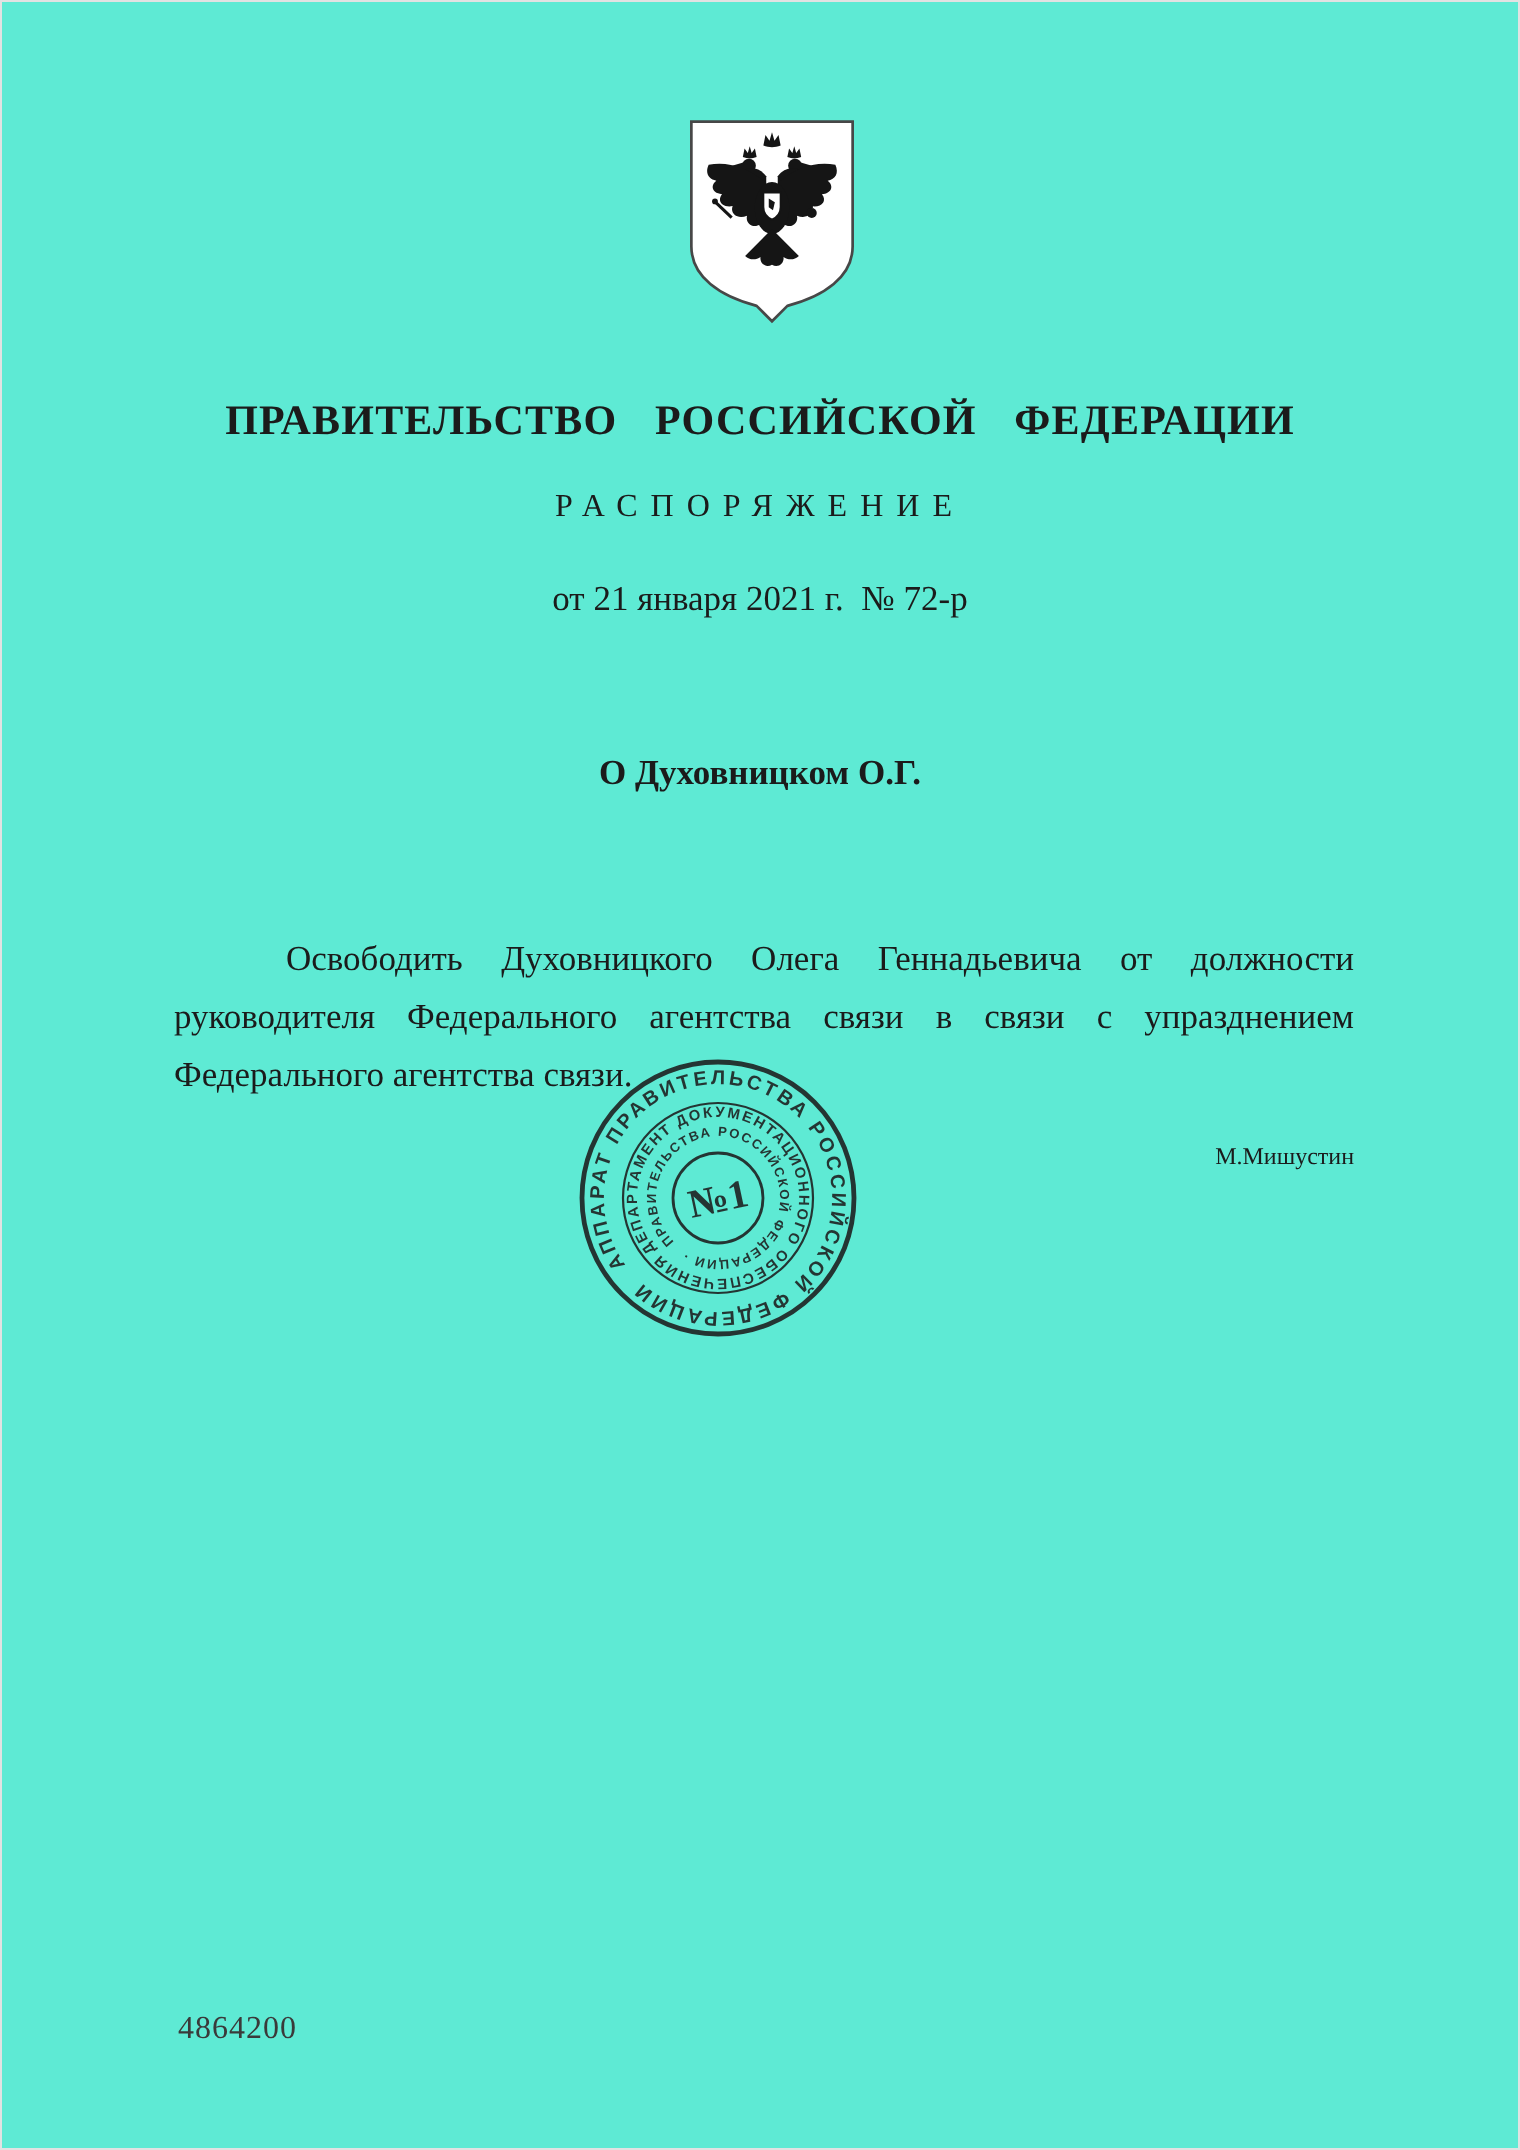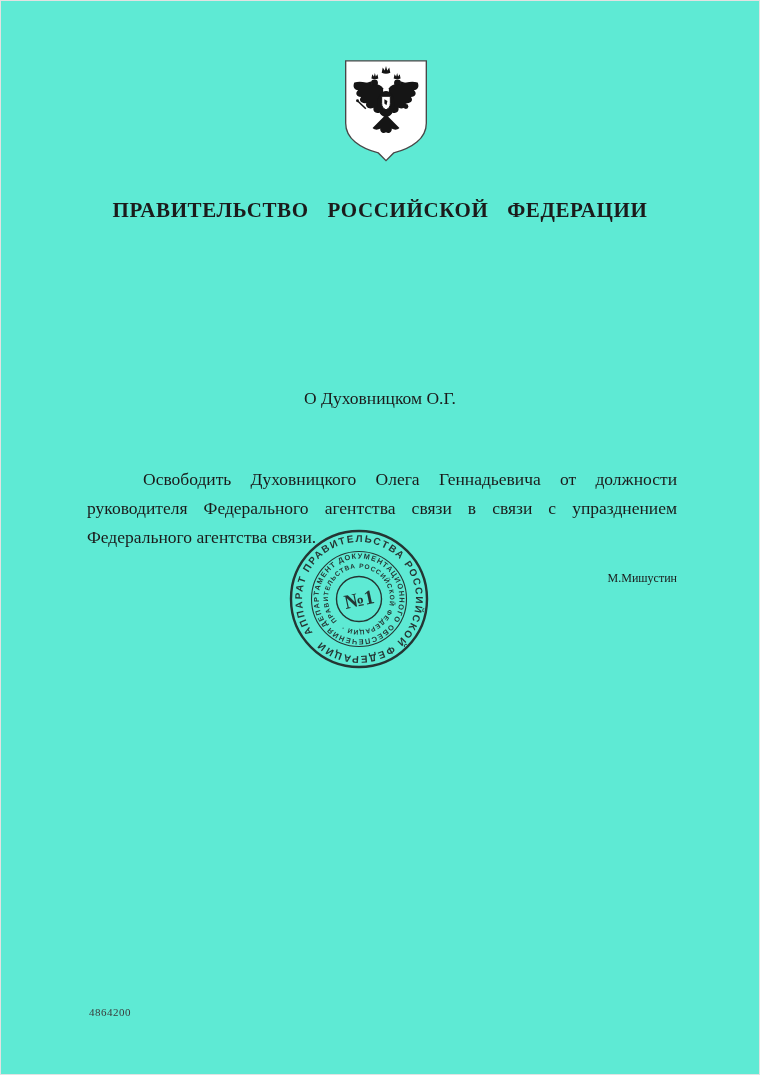--- a/index.html
+++ b/index.html
@@ -8,32 +8,32 @@
     background:#5eead4; border:1px solid #e2e2e2;
     font-family:"Liberation Serif", serif; color:#1b1b1b;
     overflow:hidden;
   }
   .centered { position:absolute; left:0; width:100%; text-align:center; }
   .emblem { position:absolute; left:337px; top:55px; width:96px; }
   .org-name { top:197px; font-size:21px; font-weight:bold; letter-spacing:.6px; word-spacing:13px; }
   .doc-type { top:244px; font-size:16px; letter-spacing:6.5px; }
   .date-line { top:288px; font-size:17.5px; white-space:pre; }
   .city { top:320px; font-size:11.5px; letter-spacing:2.2px; }
-  .subject { top:375px; font-size:17.5px; font-weight:normal;margin-top:12px; }
+  .subject { top:375px; font-size:17.5px; font-weight:bold; }
   .body-text {
     position:absolute; left:86px; top:446px; width:590px;
     font-size:17.5px; line-height:29px; text-align:justify; text-indent:56px;
   }
   .sig-title {
     position:absolute; left:88px; top:563px; width:250px;
     font-size:17.5px; line-height:26px; text-align:center;
   }
   .sig-name { position:absolute; right:82px; top:570px; font-size:12px; }
   .stamp { position:absolute; left:283px; top:523px; width:150px; height:150px; opacity:.88; }
-  .footer-number { position:absolute; left:88px; top:1005px; font-size:11px; color:#3a3a3a; letter-spacing:.5px; }
+  .footer-number { position:absolute; left:88px; top:1005px; font-size:16px; color:#3a3a3a; letter-spacing:.5px; }
 </style>
 </head>
 <body>
 
 <div class="page">
 
   <svg class="emblem" viewBox="0 0 100 114" aria-hidden="true">
     <path d="M8,5 H92 V70 C92,86 77,96 58,101 L50,109 L42,101 C23,96 8,86 8,70 Z" fill="#ffffff" stroke="#474747" stroke-width="1.4"></path>
     <g fill="#151515">
       <path d="M45.5,17.5 l1.1,-5.5 2.1,3 1.3,-4.5 1.3,4.5 2.1,-3 1.1,5.5 c-3,1.2 -6,1.2 -9,0 z"></path>
@@ -52,20 +52,22 @@
       <path d="M29,55 L20.8,47.2" stroke="#151515" stroke-width="1.6"></path>
       <circle cx="20.3" cy="46.6" r="1.5"></circle>
       <circle cx="70.7" cy="52.6" r="2.6"></circle>
       <rect x="70.2" y="47.6" width="1.1" height="2.4"></rect>
     </g>
     <path d="M45.5,42 h9 v7.5 q0,4.5 -4.5,6.6 q-4.5,-2.1 -4.5,-6.6 z" fill="#ffffff" stroke="#151515" stroke-width="1"></path>
     <path d="M48.3,45 l3.2,2 -1,4.2 -2.2,-1.6 z" fill="#151515"></path>
   </svg>
 
   <div class="centered org-name">ПРАВИТЕЛЬСТВО РОССИЙСКОЙ ФЕДЕРАЦИИ</div>
+  <div class="centered doc-type">РАСПОРЯЖЕНИЕ</div>
+  <div class="centered date-line">от 21 января 2021 г.  № 72-р</div>
 
   <div class="centered subject">О Духовницком О.Г.</div>
 
   <p class="body-text">Освободить Духовницкого Олега Геннадьевича от должности руководителя Федерального агентства связи в связи с упразднением Федерального агентства связи.</p>
 
   <div class="sig-name">М.Мишустин</div>
 
   <svg class="stamp" viewBox="-75 -75 150 150" aria-hidden="true">
     <defs>
       <path id="ringO" d="M -57,0 A 57,57 0 0 1 57,0 A 57,57 0 0 1 -57,0"></path>

